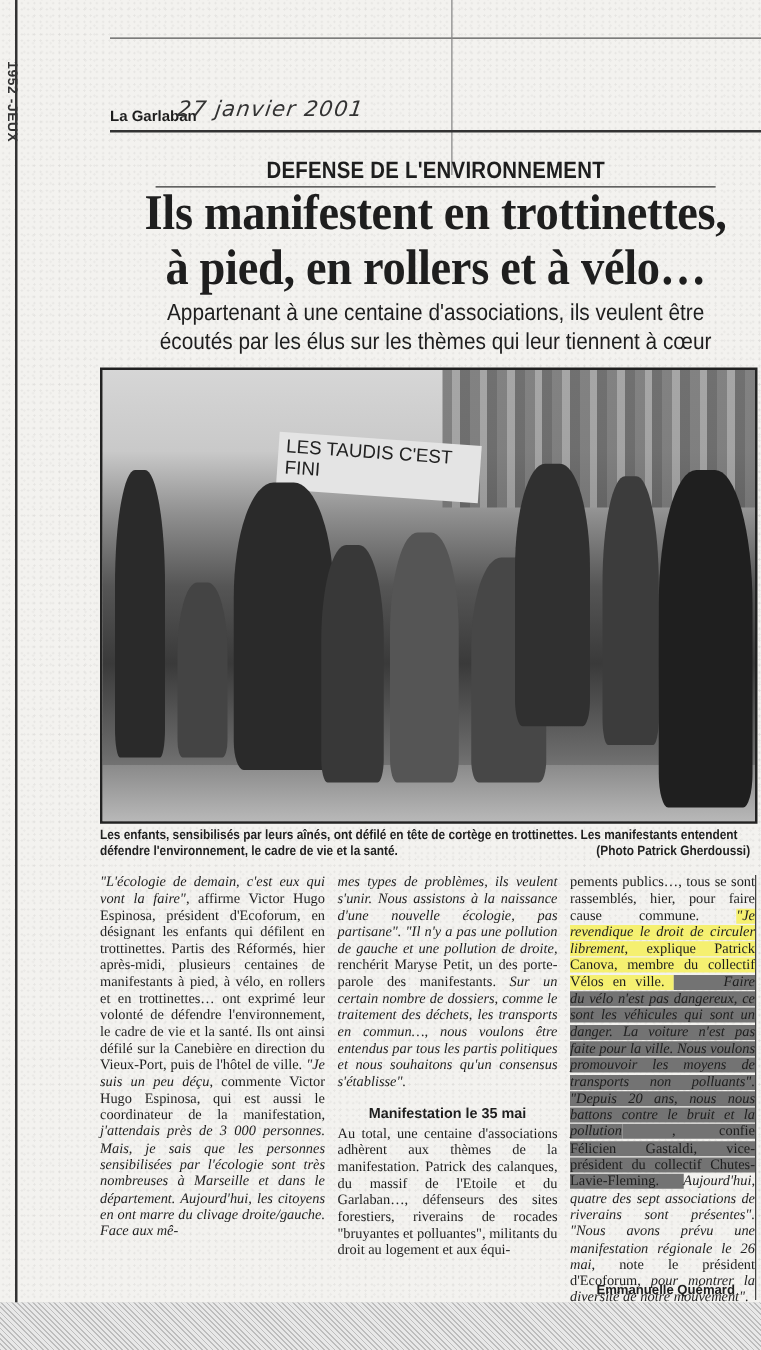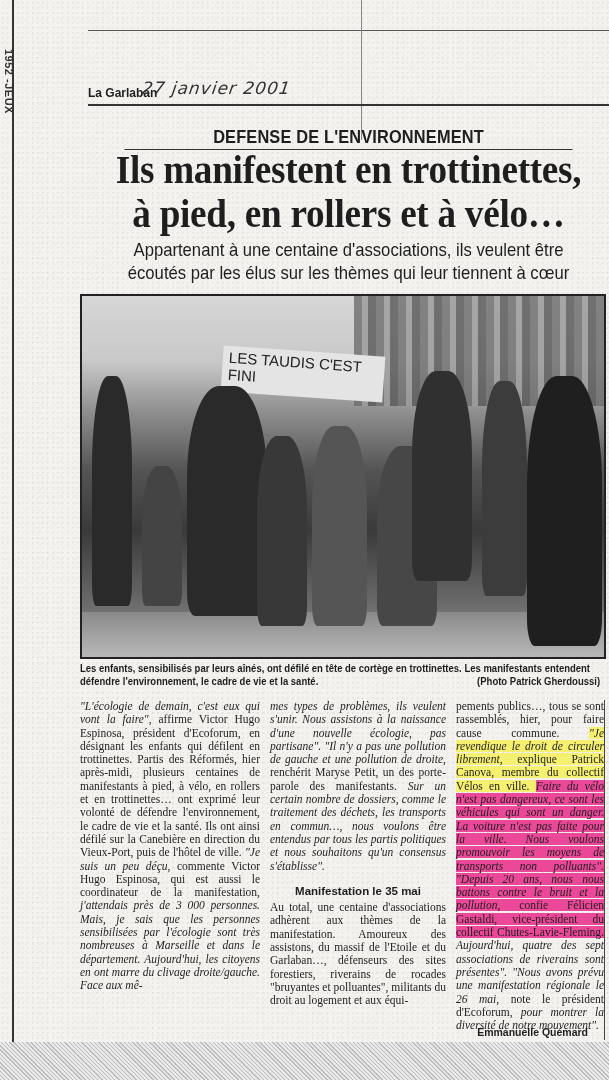--- a/index.html
+++ b/index.html
@@ -100,21 +100,21 @@
   }
   .col i { font-style: italic; }
   .c1 { left: 0; width: 180px; }
   .c2 { left: 190px; width: 176px; }
   .c3 { left: 376px; width: 148px; }
   .subhead {
     font-family: "Liberation Sans", sans-serif; font-weight: bold; font-size: 11.5px;
     text-align: center; margin: 12px 0 3px;
   }
   .hl-yellow { background: #f5f070; }
-  .hl-pink { background: #ec4899; }
+  .hl-pink { background: #737373; padding-left: 40px; }
   .byline {
     position: absolute; right: 18px; bottom: 2px;
     font-family: "Liberation Sans", sans-serif; font-weight: bold; font-size: 10.5px;
   }
   .right-rule { position: absolute; left: 604px; top: 700px; width: 1px; height: 340px; background: #444; }
   .bottom-noise {
     position: absolute; left: 0; right: 0; top: 1042px; height: 38px;
     background:
       repeating-linear-gradient(45deg, #bdbdbd 0 1px, #e8e8e8 1px 3px),
       #d8d8d8;
@@ -166,21 +166,21 @@
   <span class="credit">(Photo Patrick Gherdoussi)</span>
 </div>
 
 <div class="cols">
   <div class="col c1">
     <i>"L'écologie de demain, c'est eux qui vont la faire"</i><span>, affirme Victor Hugo Espinosa, président d'Ecoforum, en désignant les enfants qui défilent en trottinettes. Partis des Réformés, hier après-midi, plusieurs centaines de manifestants à pied, à vélo, en rollers et en trottinettes… ont exprimé leur volonté de défendre l'environnement, le cadre de vie et la santé. Ils ont ainsi défilé sur la Canebière en direction du Vieux-Port, puis de l'hôtel de ville. </span><i>"Je suis un peu déçu</i><span>, commente Victor Hugo Espinosa, qui est aussi le coordinateur de la manifestation, </span><i>j'attendais près de 3 000 personnes. Mais, je sais que les personnes sensibilisées par l'écologie sont très nombreuses à Marseille et dans le département. Aujourd'hui, les citoyens en ont marre du clivage droite/gauche. Face aux mê-</i>
   </div>
   <div class="col c2">
     <i>mes types de problèmes, ils veulent s'unir. Nous assistons à la naissance d'une nouvelle écologie, pas partisane". "Il n'y a pas une pollution de gauche et une pollution de droite,</i><span> renchérit Maryse Petit, un des porte-parole des manifestants. </span><i>Sur un certain nombre de dossiers, comme le traitement des déchets, les transports en commun…, nous voulons être entendus par tous les partis politiques et nous souhaitons qu'un consensus s'établisse".</i>
     <div class="subhead">Manifestation le 35 mai</div>
-    <span>Au total, une centaine d'associations adhèrent aux thèmes de la manifestation. Amoureux des assistons, du massif de l'Etoile et du Garlaban…, défenseurs des sites forestiers, riverains de rocades "bruyantes et polluantes", militants du droit au logement et aux équi-</span>
+    <span>Au total, une centaine d'associations adhèrent aux thèmes de la manifestation. Patrick des calanques, du massif de l'Etoile et du Garlaban…, défenseurs des sites forestiers, riverains de rocades "bruyantes et polluantes", militants du droit au logement et aux équi-</span>
   </div>
   <div class="col c3">
     <span>pements publics…, tous se sont rassemblés, hier, pour faire cause commune. </span><i class="hl-yellow">"Je revendique le droit de circuler librement</i><span class="hl-yellow">, explique Patrick Canova, membre du collectif Vélos en ville. </span><i class="hl-pink">Faire du vélo n'est pas dangereux, ce sont les véhicules qui sont un danger. La voiture n'est pas faite pour la ville. Nous voulons promouvoir les moyens de transports non polluants". "Depuis 20 ans, nous nous battons contre le bruit et la pollution</i><span class="hl-pink">, confie Félicien Gastaldi, vice-président du collectif Chutes-Lavie-Fleming. </span><i>Aujourd'hui, quatre des sept associations de riverains sont présentes". "Nous avons prévu une manifestation régionale le 26 mai</i><span>, note le président d'Ecoforum, </span><i>pour montrer la diversité de notre mouvement".</i>
   </div>
   <div class="byline">Emmanuelle Quémard</div>
 </div>
 <div class="right-rule"></div>
 
 <div class="bottom-noise"></div>
 

